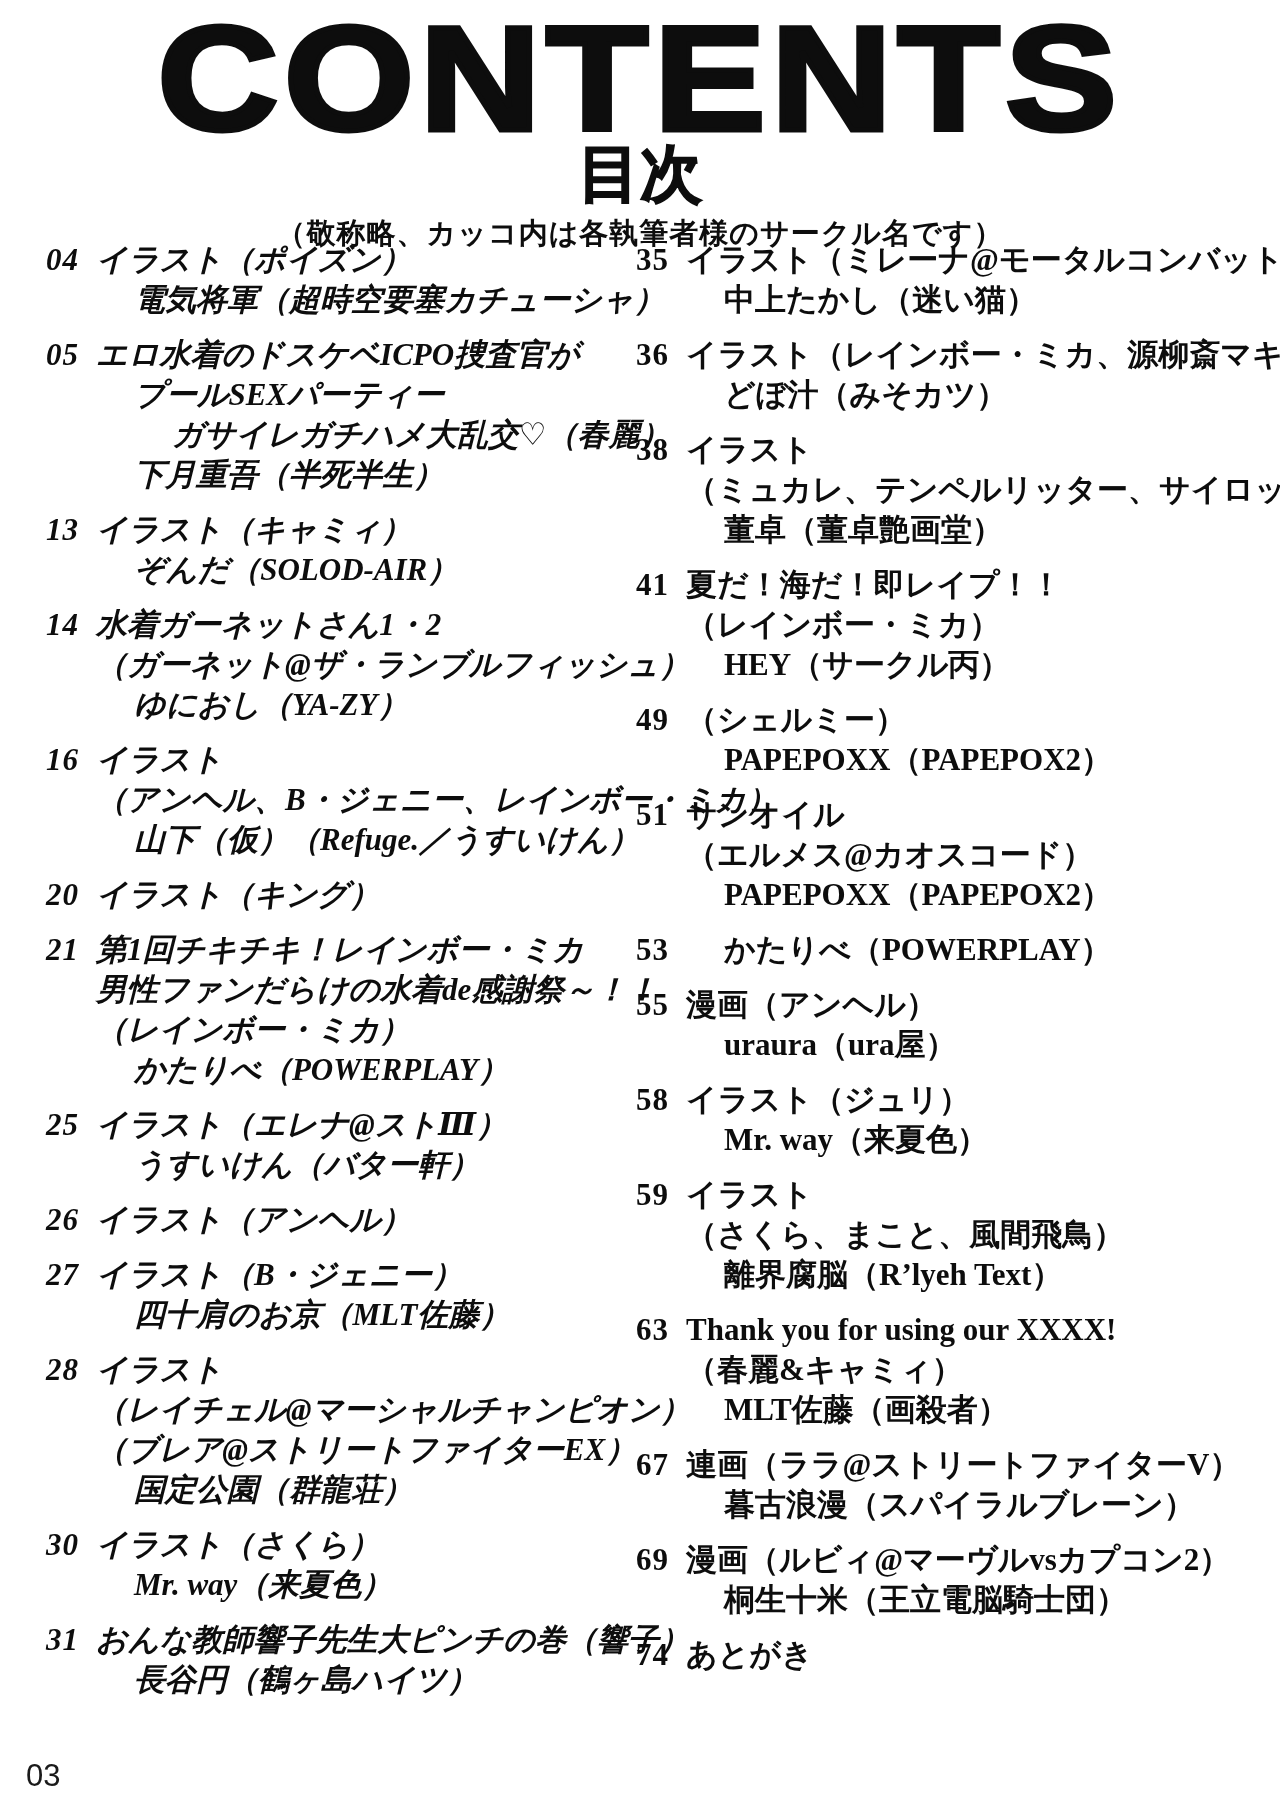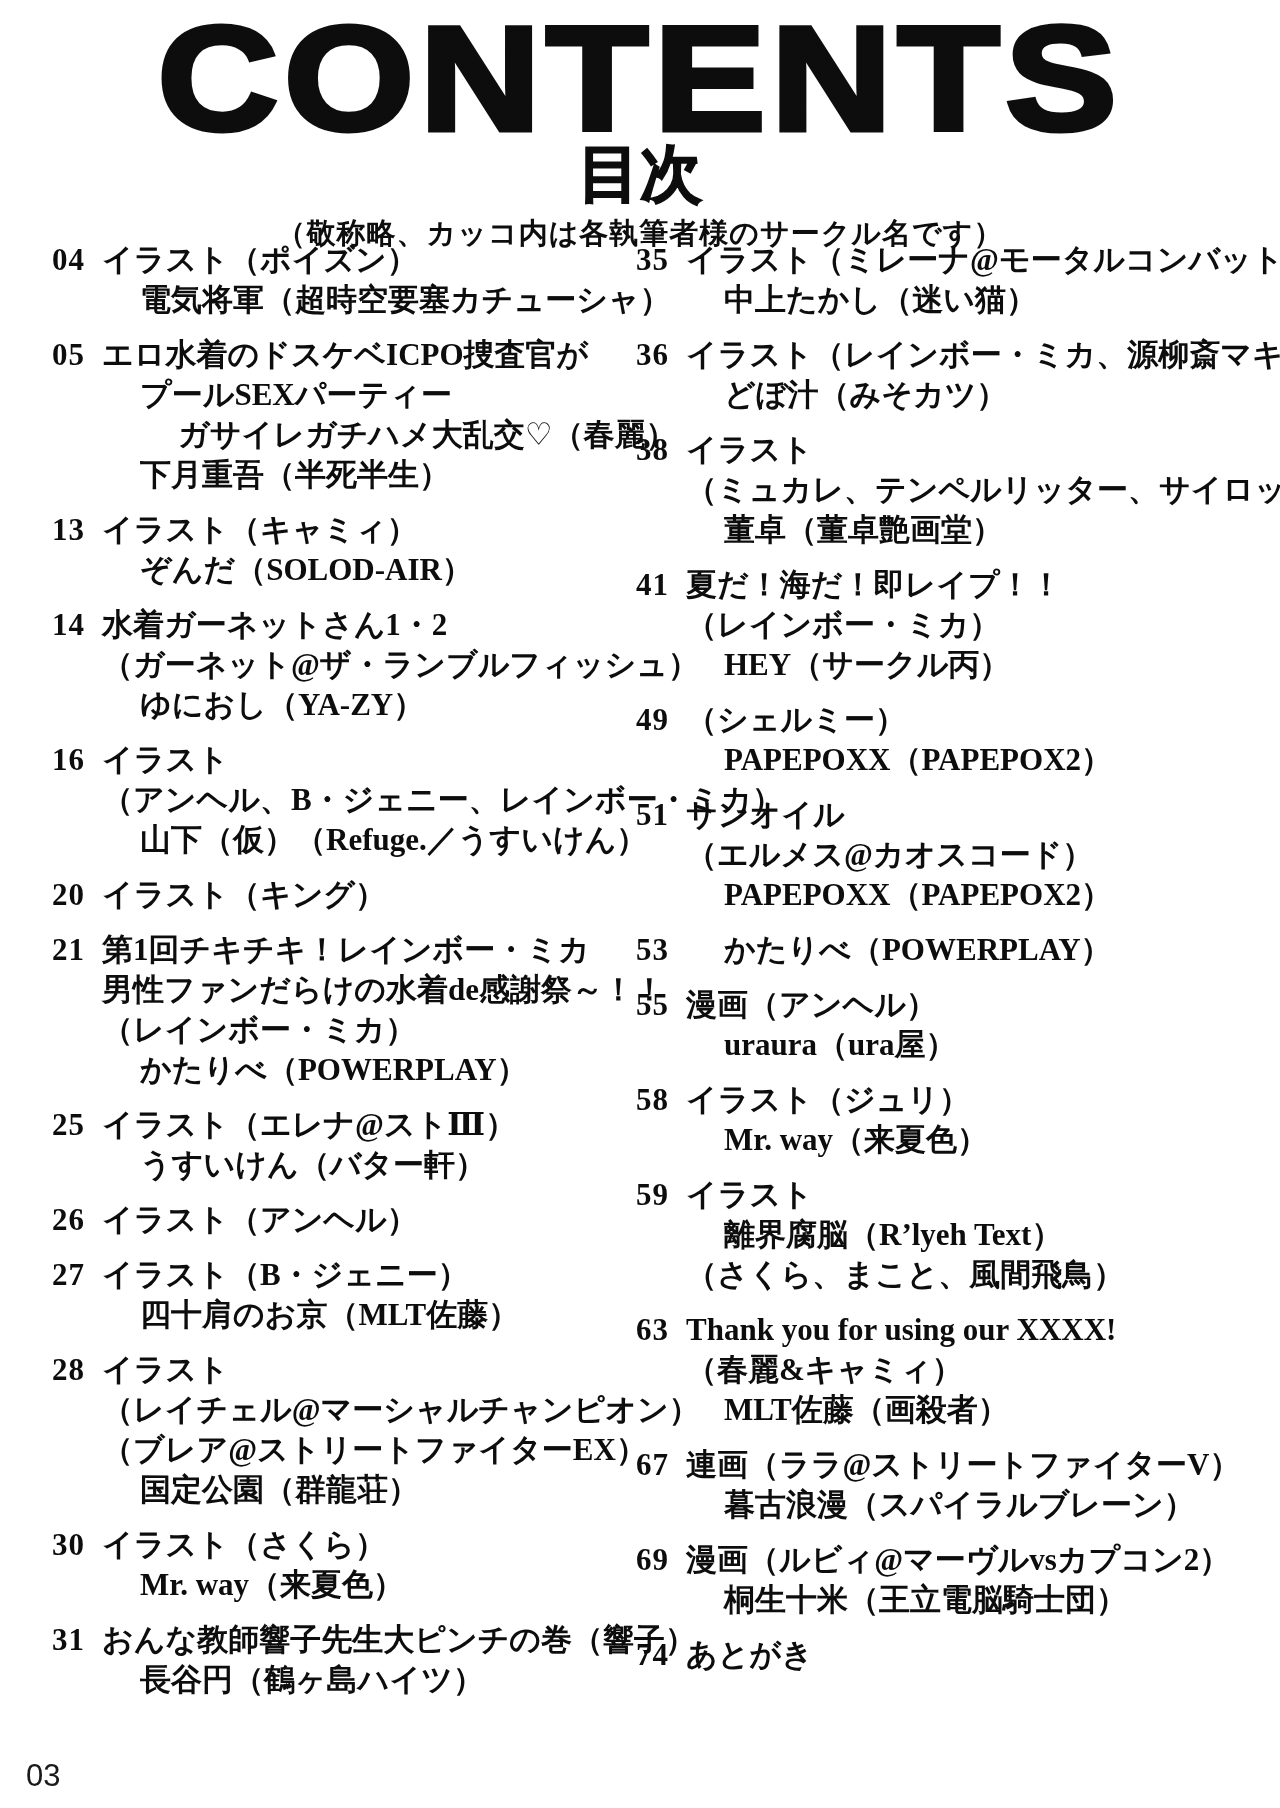--- a/index.html
+++ b/index.html
@@ -43,21 +43,21 @@
     margin-top:8px;
     letter-spacing:1px;
   }
   .col {
     position:absolute; top:240px;
     font-family:"Liberation Serif","DejaVu Serif",serif;
     font-weight:bold;
     font-size:31px;
     line-height:40px;
   }
-  .col-left  { left:52px;  width:570px; }
+  .col-left  { left:46px;  width:570px;font-style:italic; }
   .col-right { left:636px; width:620px; }
   .entry { display:flex; margin-bottom:15px; }
   .num { flex:none; width:50px; letter-spacing:1px; }
   .lines { flex:1; }
   .line { white-space:nowrap; }
   .page-num {
     position:absolute; left:26px; bottom:14px;
     font-family:"Liberation Sans","DejaVu Sans",sans-serif;
     font-size:31px;
     color:#1a1a1a;
@@ -235,22 +235,22 @@
         <span class="num">58</span>
         <div class="lines">
           <div class="line" style="padding-left: 0px;">イラスト（ジュリ）</div>
           <div class="line" style="padding-left: 38px;">Mr. way（来夏色）</div>
         </div>
       </div>
       <div class="entry">
         <span class="num">59</span>
         <div class="lines">
           <div class="line" style="padding-left: 0px;">イラスト</div>
+          <div class="line" style="padding-left: 0px;">（さくら、まこと、風間飛鳥）</div>
           <div class="line" style="padding-left: 38px;">離界腐脳（R’lyeh Text）</div>
-          <div class="line" style="padding-left: 0px;">（さくら、まこと、風間飛鳥）</div>
         </div>
       </div>
       <div class="entry">
         <span class="num">63</span>
         <div class="lines">
           <div class="line" style="padding-left: 0px;">Thank you for using our XXXX!</div>
           <div class="line" style="padding-left: 0px;">（春麗&amp;キャミィ）</div>
           <div class="line" style="padding-left: 38px;">MLT佐藤（画殺者）</div>
         </div>
       </div>

